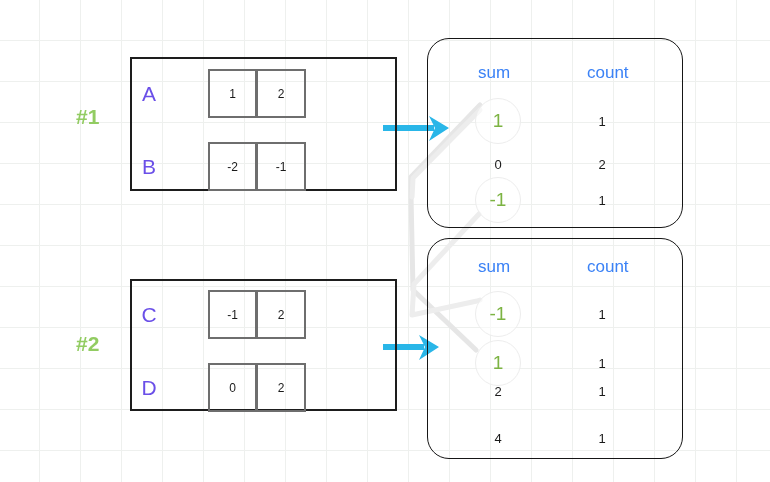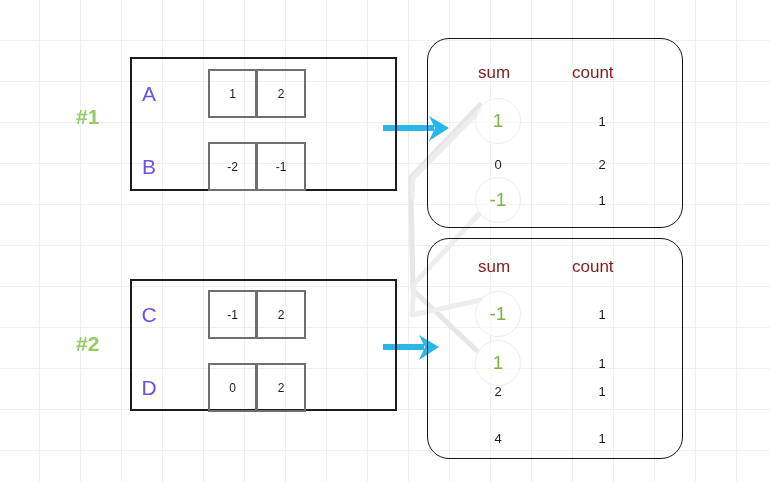--- a/index.html
+++ b/index.html
@@ -91,27 +91,27 @@
     border: 1.6px solid #161616;
     border-radius: 22px;
     box-sizing: border-box;
     background: transparent;
   }
   #table-panel-1 { left: 427px; top: 38px;  width: 256px; height: 190px; }
   #table-panel-2 { left: 427px; top: 238px; width: 256px; height: 221px; }
 
   .col-header {
     position: absolute;
-    color: #7f1d1d;
+    color: #3b82f6;
     font-size: 17px;
     font-family: "Liberation Sans", sans-serif;
     white-space: nowrap;
   }
   .hdr-sum   { left: 50px; }
-  .hdr-count { left: 144px; }
+  .hdr-count { left: 159px; }
 
   .t-row {
     position: absolute;
     left: 0;
     width: 100%;
     height: 0;
   }
   .t-sum, .t-count {
     position: absolute;
     font-size: 13px;

